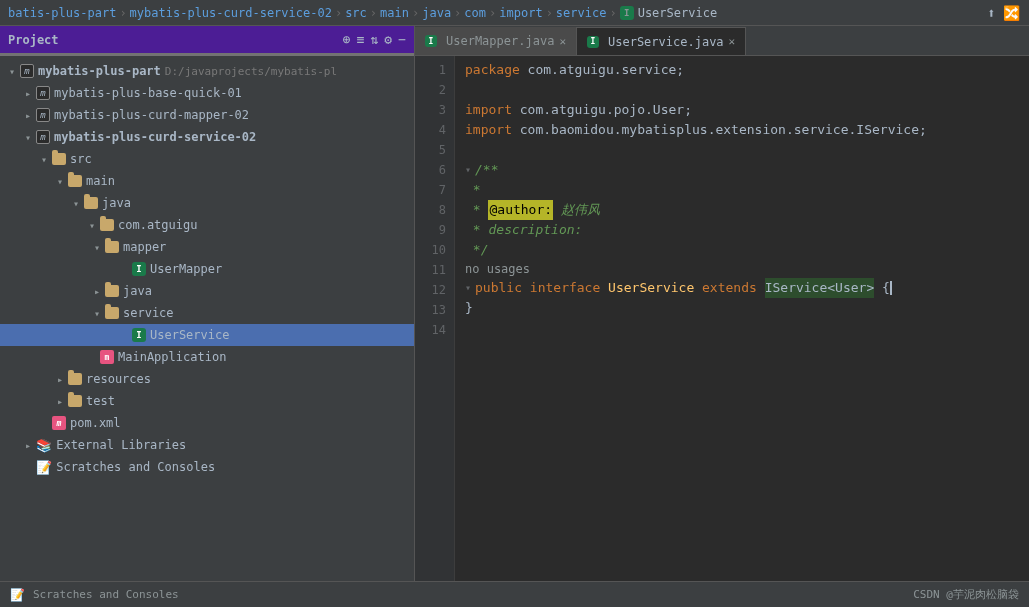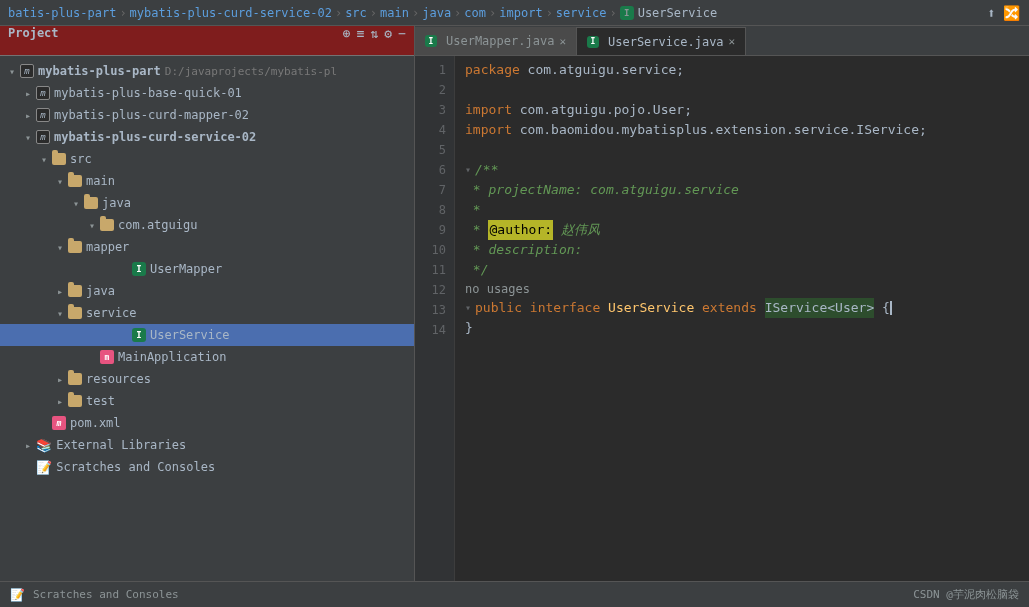--- a/index.html
+++ b/index.html
@@ -42,24 +42,24 @@
       background: #3c3f41;
       border-right: 1px solid #555;
       overflow: hidden;
       display: flex;
       flex-direction: column;
     }
 
     .sidebar-header {
       height: 30px;
       display: flex;
-      align-items: flex-start;
+      align-items: center;
       padding: 0 8px;
-      background: #7f1d1d;
-      border-bottom: 1px solid #737373;
+      background: #4c1d95;
+      border-bottom: 3px solid #737373;
     }
     .sidebar-header-title {
       font-size: 12px;
       color: #a9b7c6;
       font-weight: bold;
       flex: 1;
     }
     .sidebar-header-icons {
       display: flex;
       gap: 6px;
@@ -113,21 +113,21 @@
     .tree-label.bold { font-weight: bold; color: #a9b7c6; }
     .tree-label.path { color: #787878; font-size: 11px; margin-left: 4px; }
 
     
     .indent-0 { padding-left: 4px; }
     .indent-1 { padding-left: 20px; }
     .indent-2 { padding-left: 36px; }
     .indent-3 { padding-left: 52px; }
     .indent-4 { padding-left: 68px; }
     .indent-5 { padding-left: 84px; }
-    .indent-6 { padding-left: 52px; }
+    .indent-6 { padding-left: 89px; }
     .indent-7 { padding-left: 116px; }
 
     
     .editor-area {
       flex: 1;
       display: flex;
       flex-direction: column;
       background: #2b2b2b;
     }
 
@@ -495,23 +495,20 @@
             <span class="kw">import</span><span> com.baomidou.mybatisplus.extension.service.IService;</span>
           </div>
 
           <div class="code-line">&nbsp;</div>
 
           <div class="code-line">
             <span class="gutter-collapse" style="margin-right:4px;">▾</span>
             <span class="comment">/**</span>
           </div>
 
-          <div class="code-line">
-            <span class="comment"> * projectName: com.atguigu.service</span>
-          </div>
 
           <div class="code-line">
             <span class="comment"> *</span>
           </div>
 
           <div class="code-line">
             <span class="comment"> * </span><span style="background:#b5b528; color:#000000; padding:0 1px;">@author:</span><span class="comment"> 赵伟风</span>
           </div>
 
           <div class="code-line">

